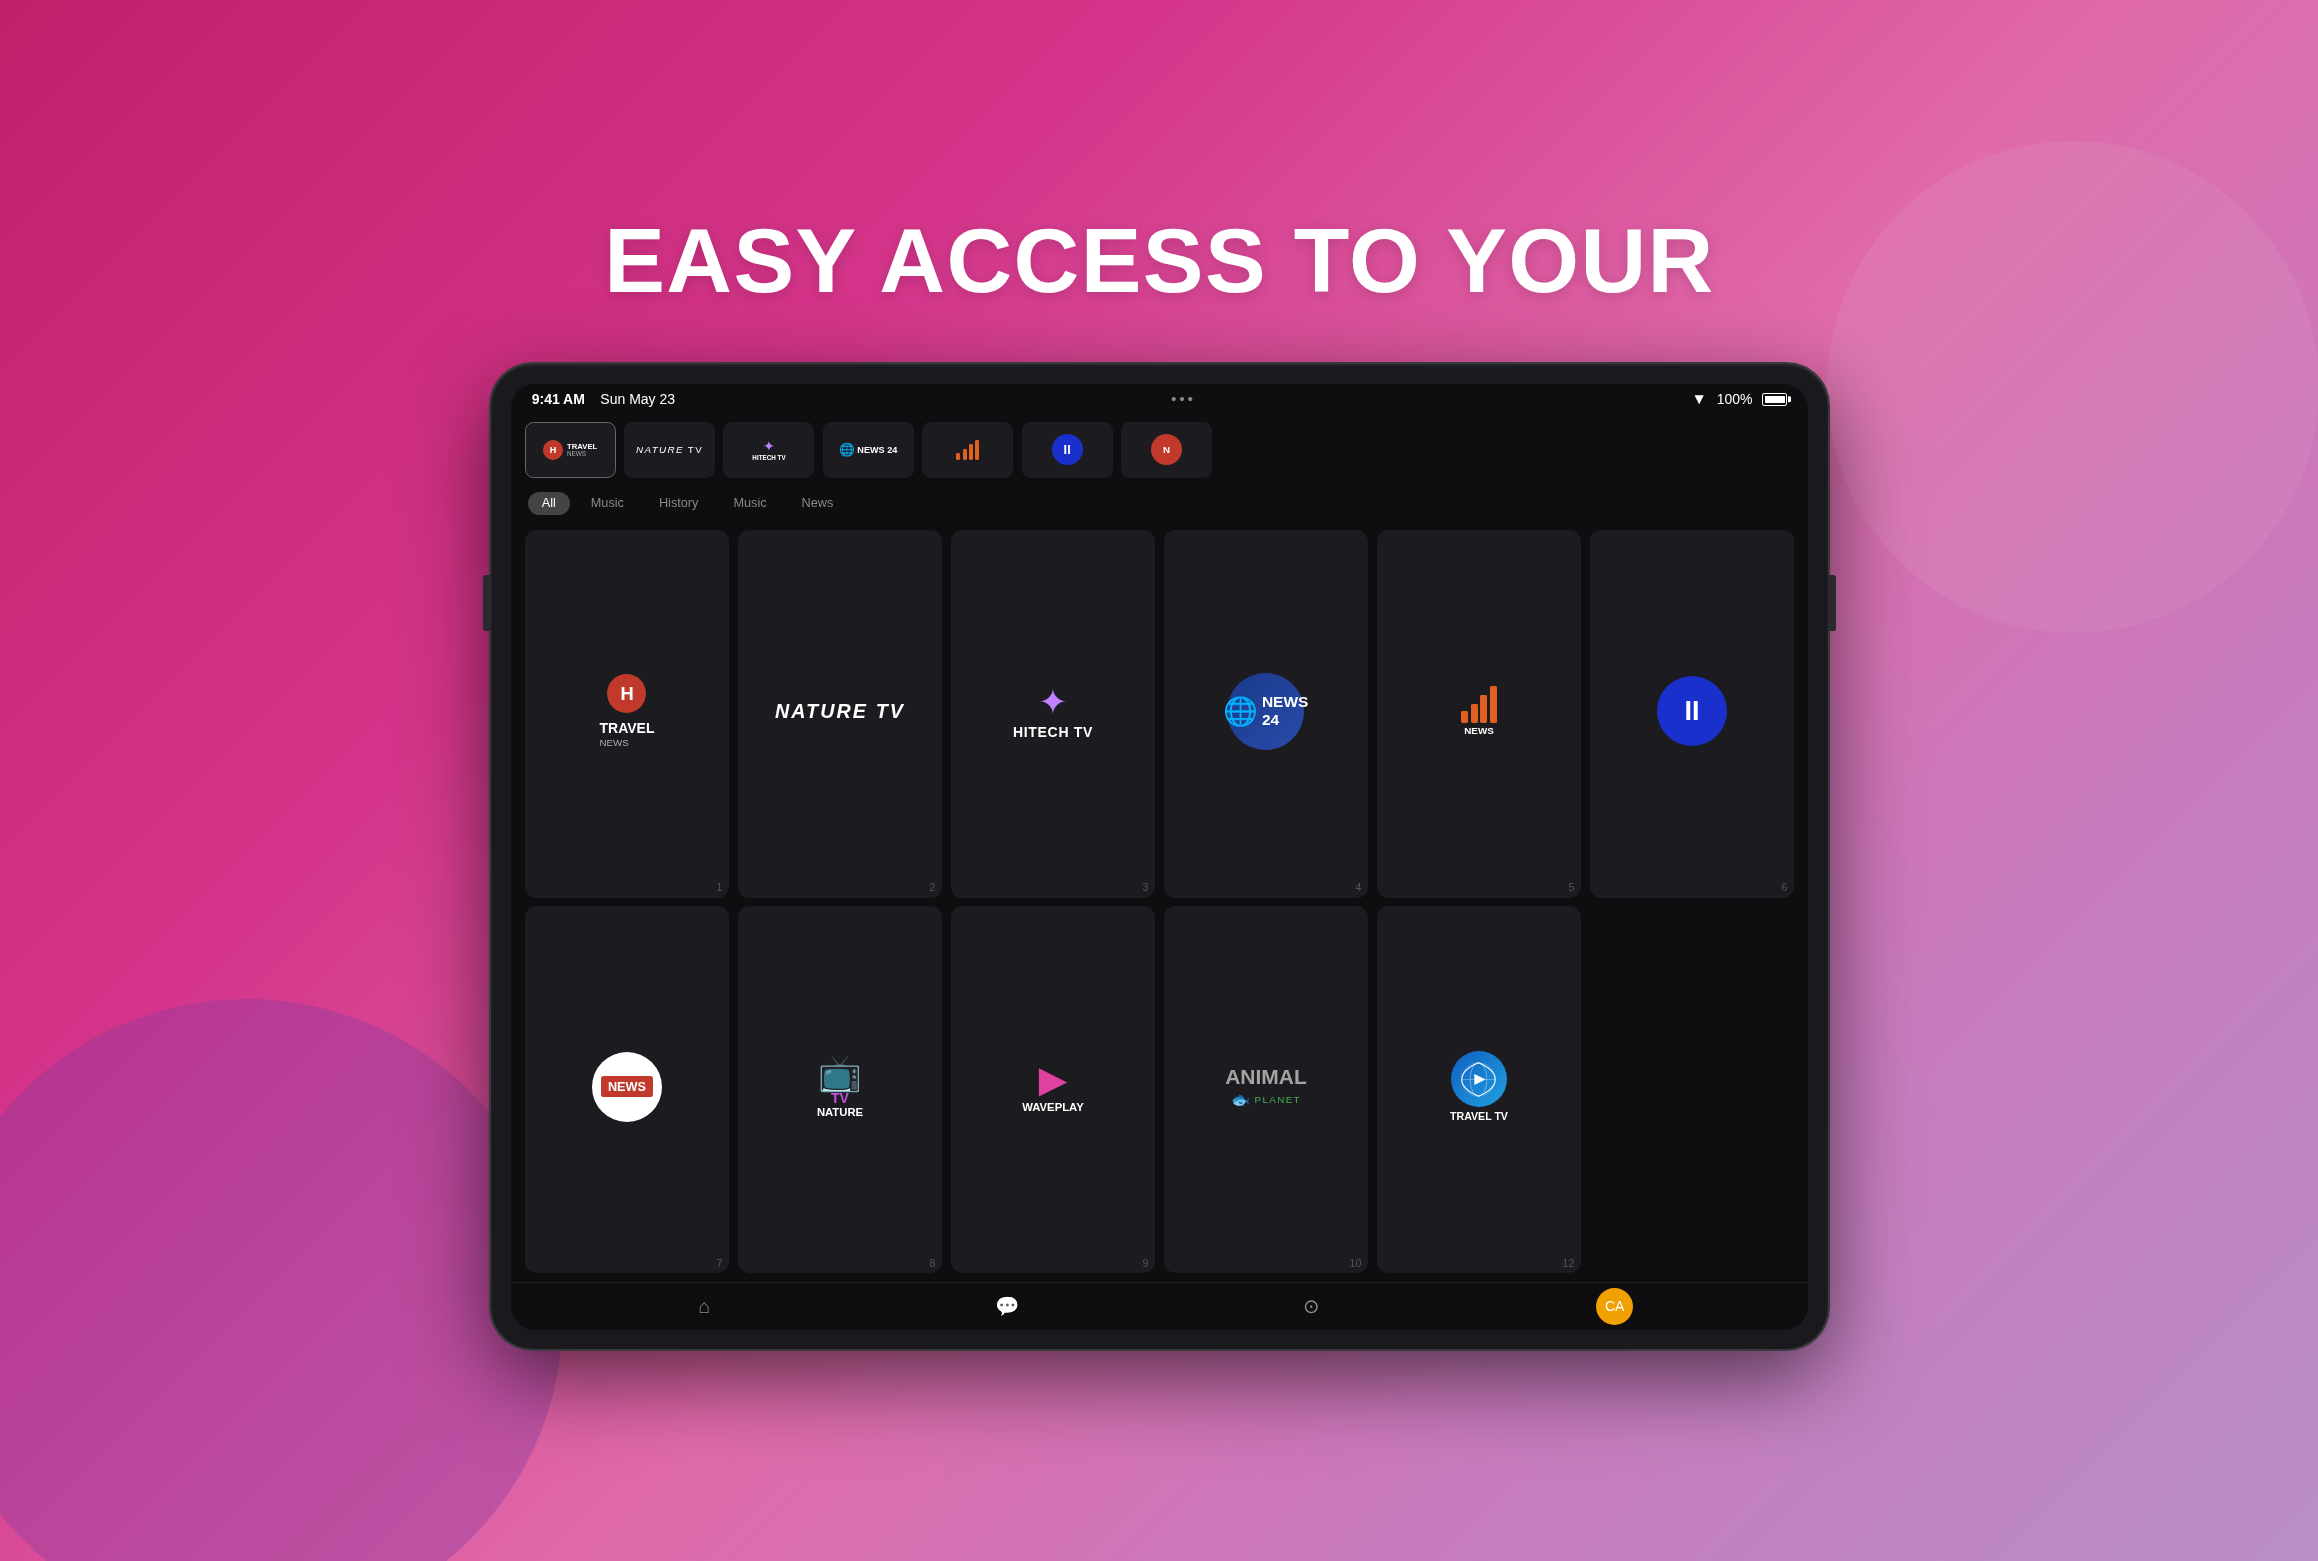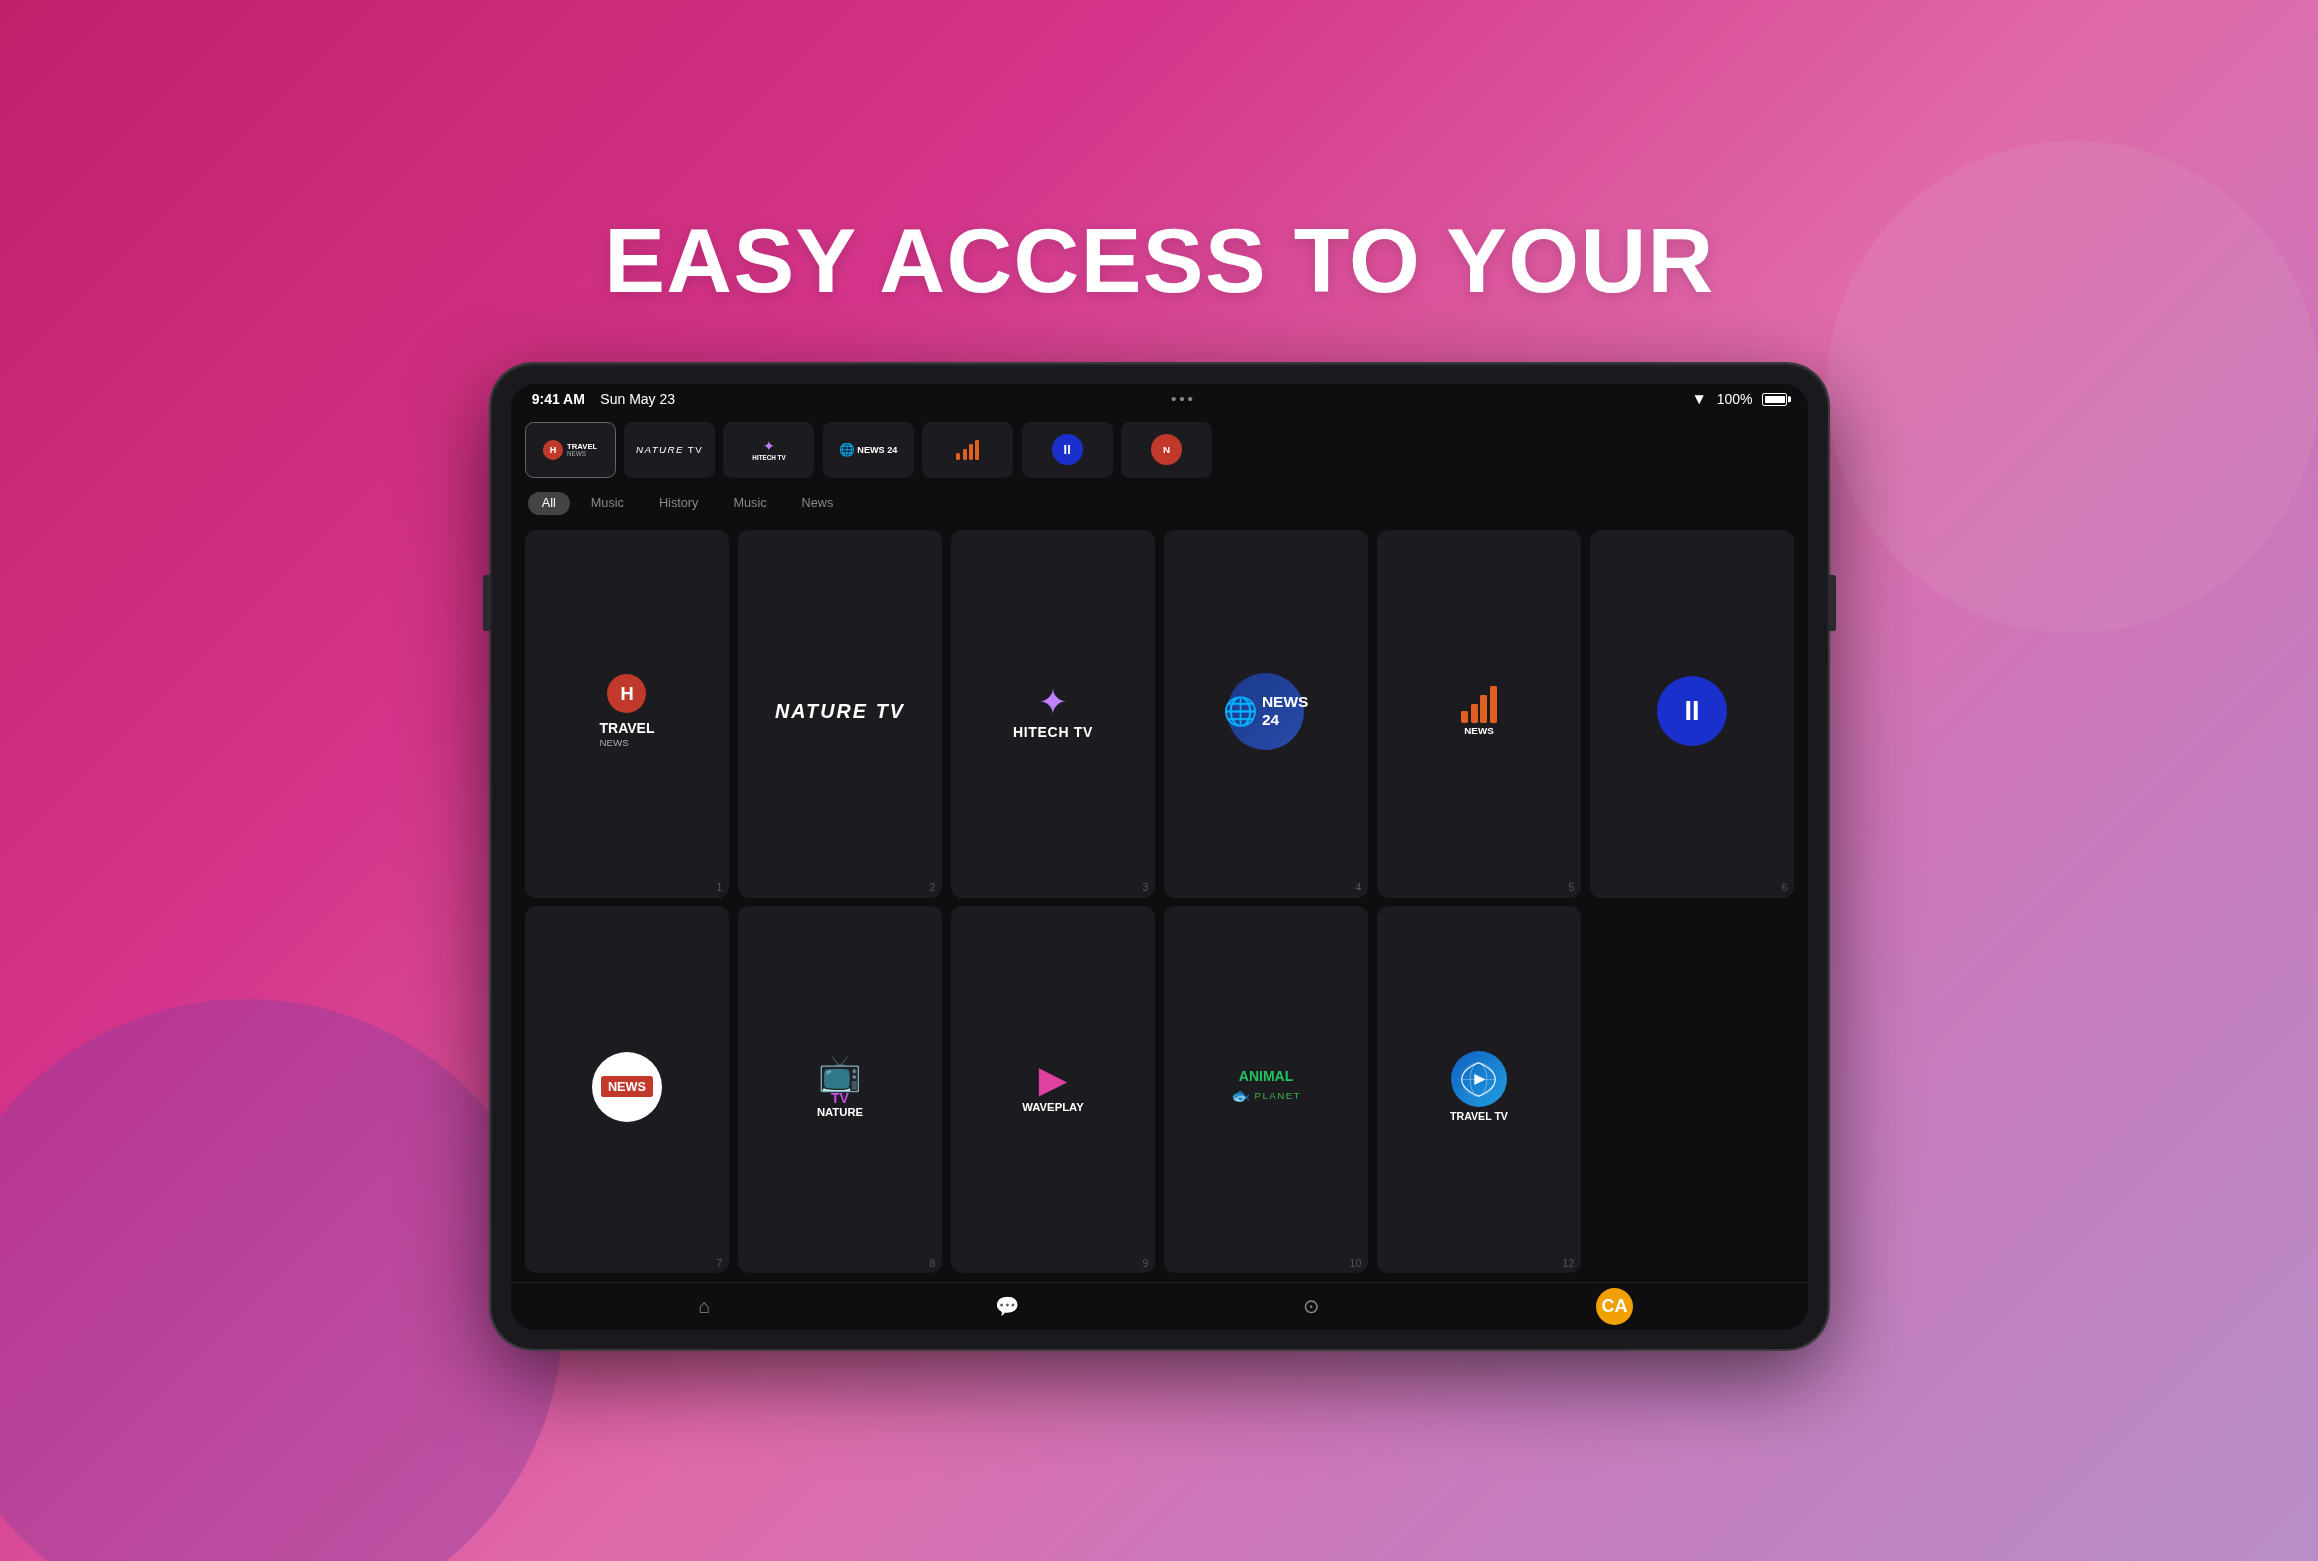--- a/index.html
+++ b/index.html
@@ -704,21 +704,21 @@
               <div style="font-size:37px;color:#e040a0;line-height:1;">▶</div>
               <div style="color:white;font-size:11.3px;font-weight:700;margin-top:2.8px;">WAVEPLAY</div>
             </div>
           </div>
           <span class="channel-number">9</span>
         </div>
 
         <div class="channel-card">
           <div class="channel-logo-area">
             <div class="logo-animal-planet">
-              <div style="color:#22c55e;font-weight:900;font-size:14px;text-align:center;line-height:1.1;">ANIMAL</div>
+              <div style="color:#a3a3a3;font-weight:900;font-size:21px;text-align:center;line-height:1.1;">ANIMAL</div>
               <div style="display:flex;align-items:center;gap:4.2px;">
                 <div style="color:#40b050;font-size:15.5px;">🐟</div>
                 <div style="color:#40b050;font-size:9.8px;letter-spacing:1.4px;">PLANET</div>
               </div>
             </div>
           </div>
           <span class="channel-number">10</span>
         </div>
 
 
@@ -746,20 +746,20 @@
         <div class="nav-item">
           <span class="nav-icon">⌂</span>
         </div>
         <div class="nav-item">
           <span class="nav-icon">💬</span>
         </div>
         <div class="nav-item">
           <span class="nav-icon">⊙</span>
         </div>
         <div class="nav-item active">
-          <span class="nav-icon" style="font-size:18px;font-weight:700;text-align:right;">CA</span>
+          <span class="nav-icon" style="font-size:14px;font-weight:400;text-align:right;">CA</span>
         </div>
       </div>
 
     </div>
   </div>
 </div>
 
 
 </body></html>

